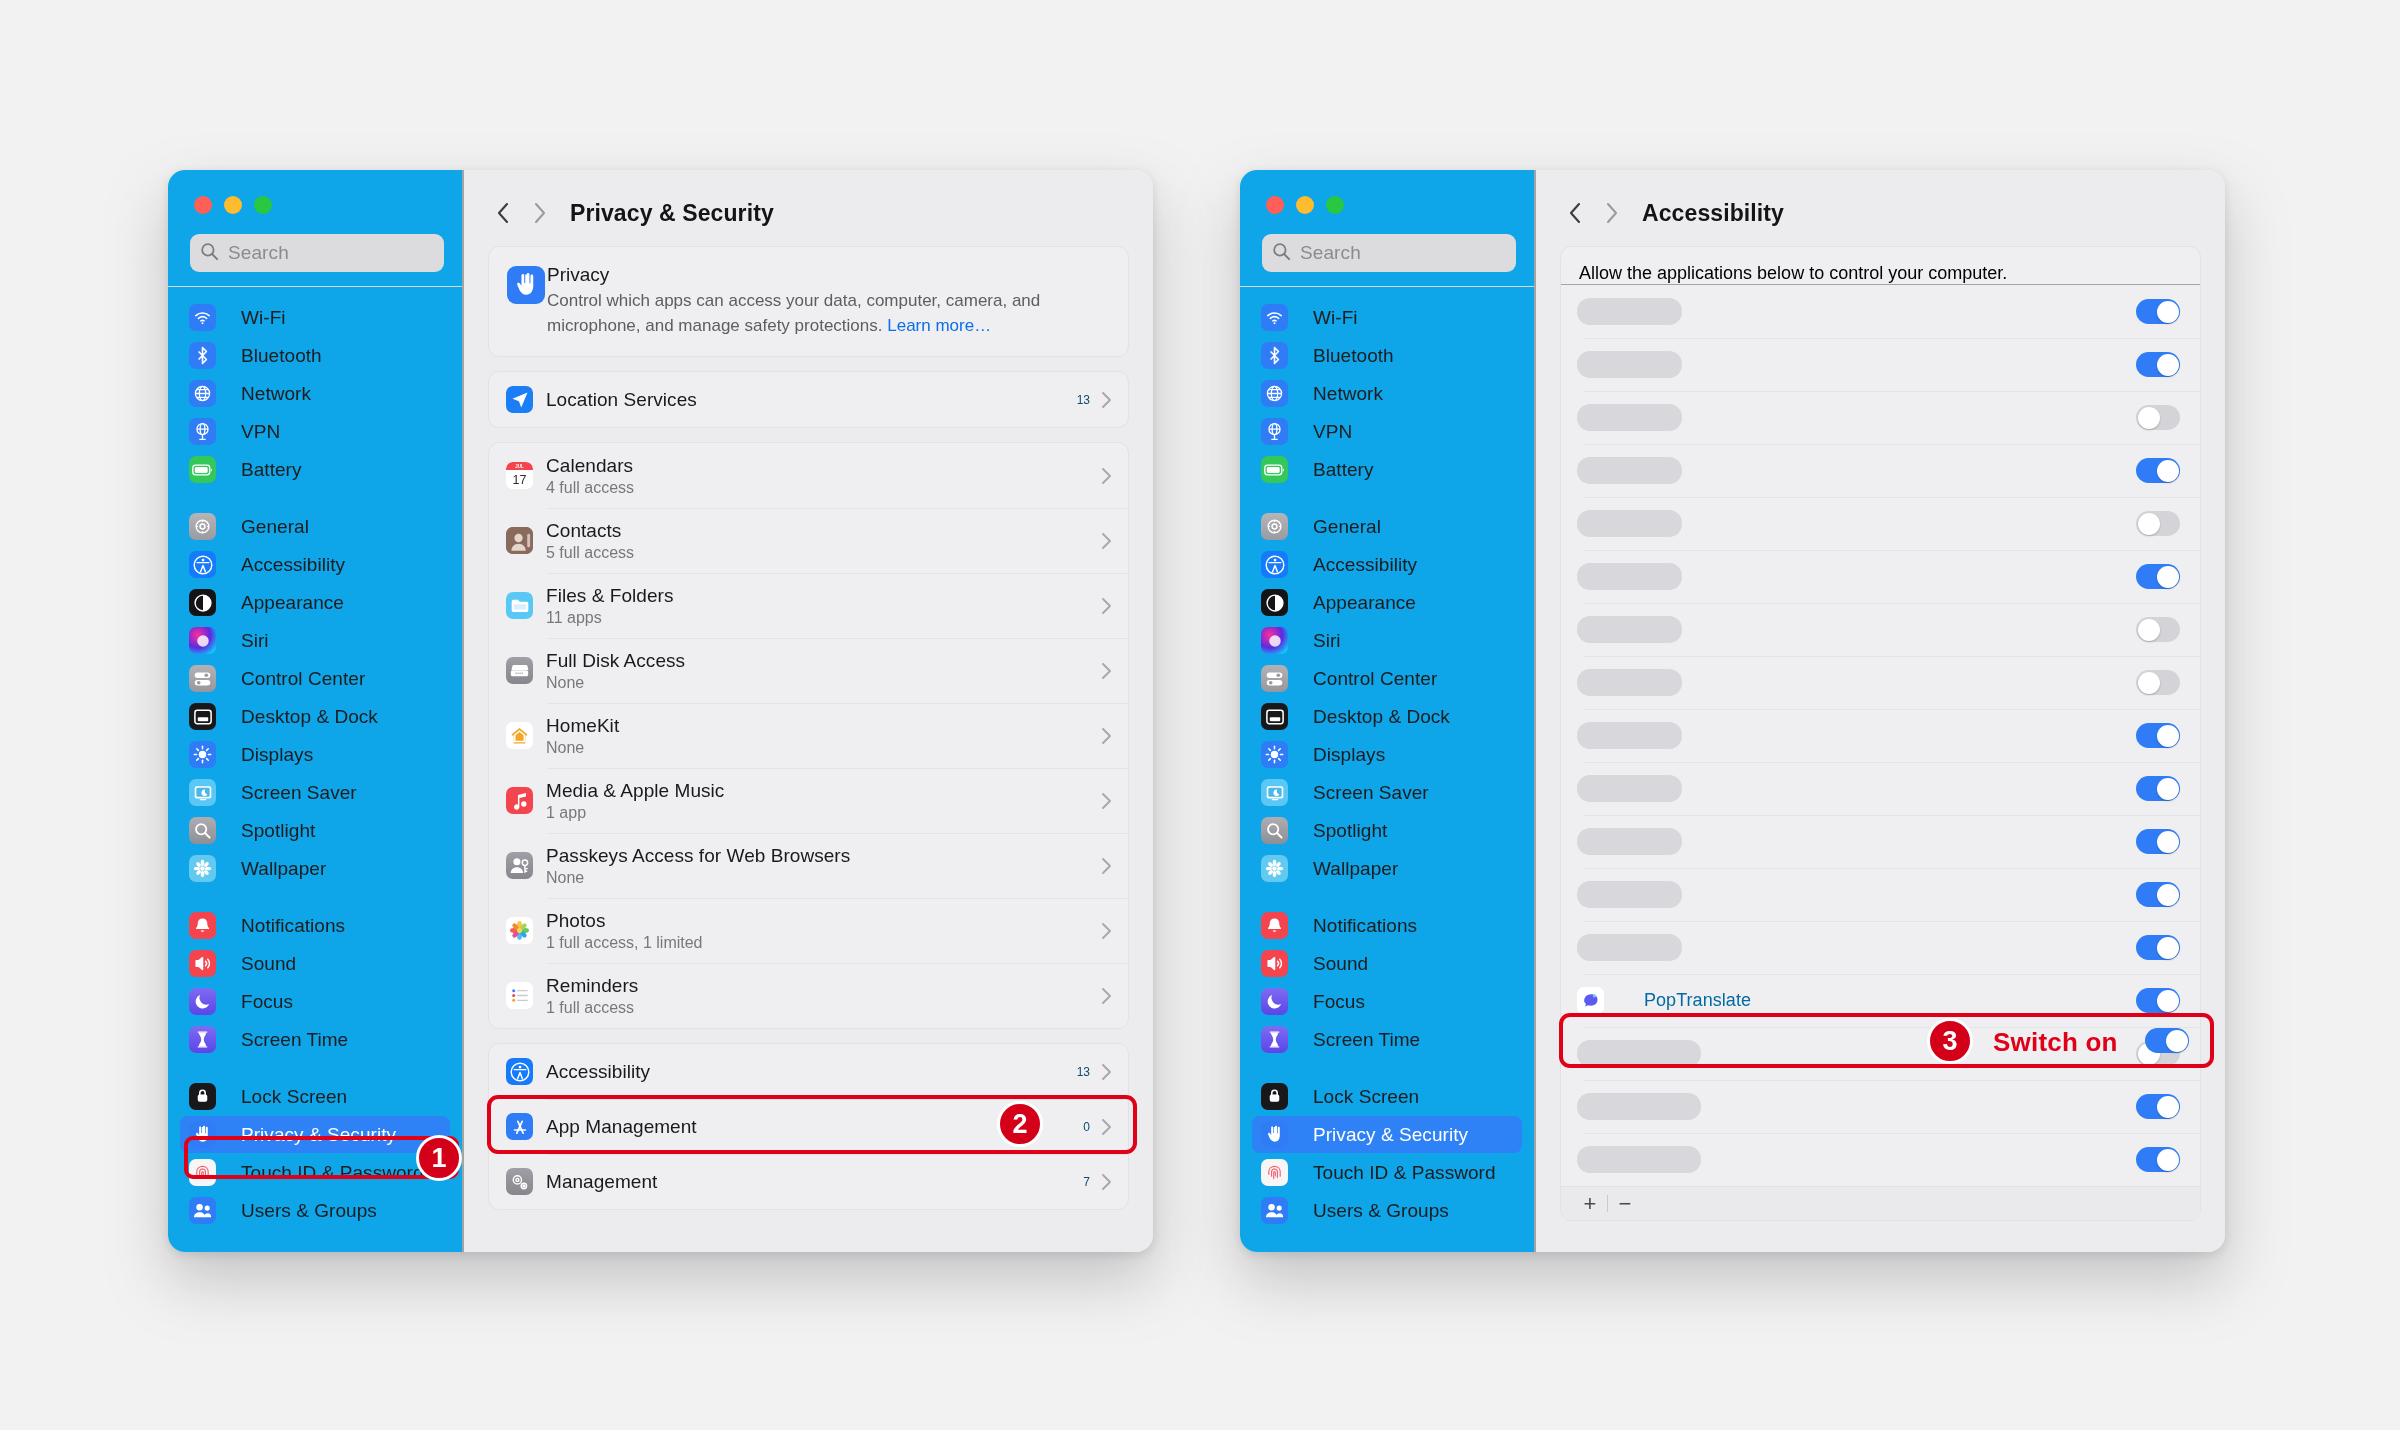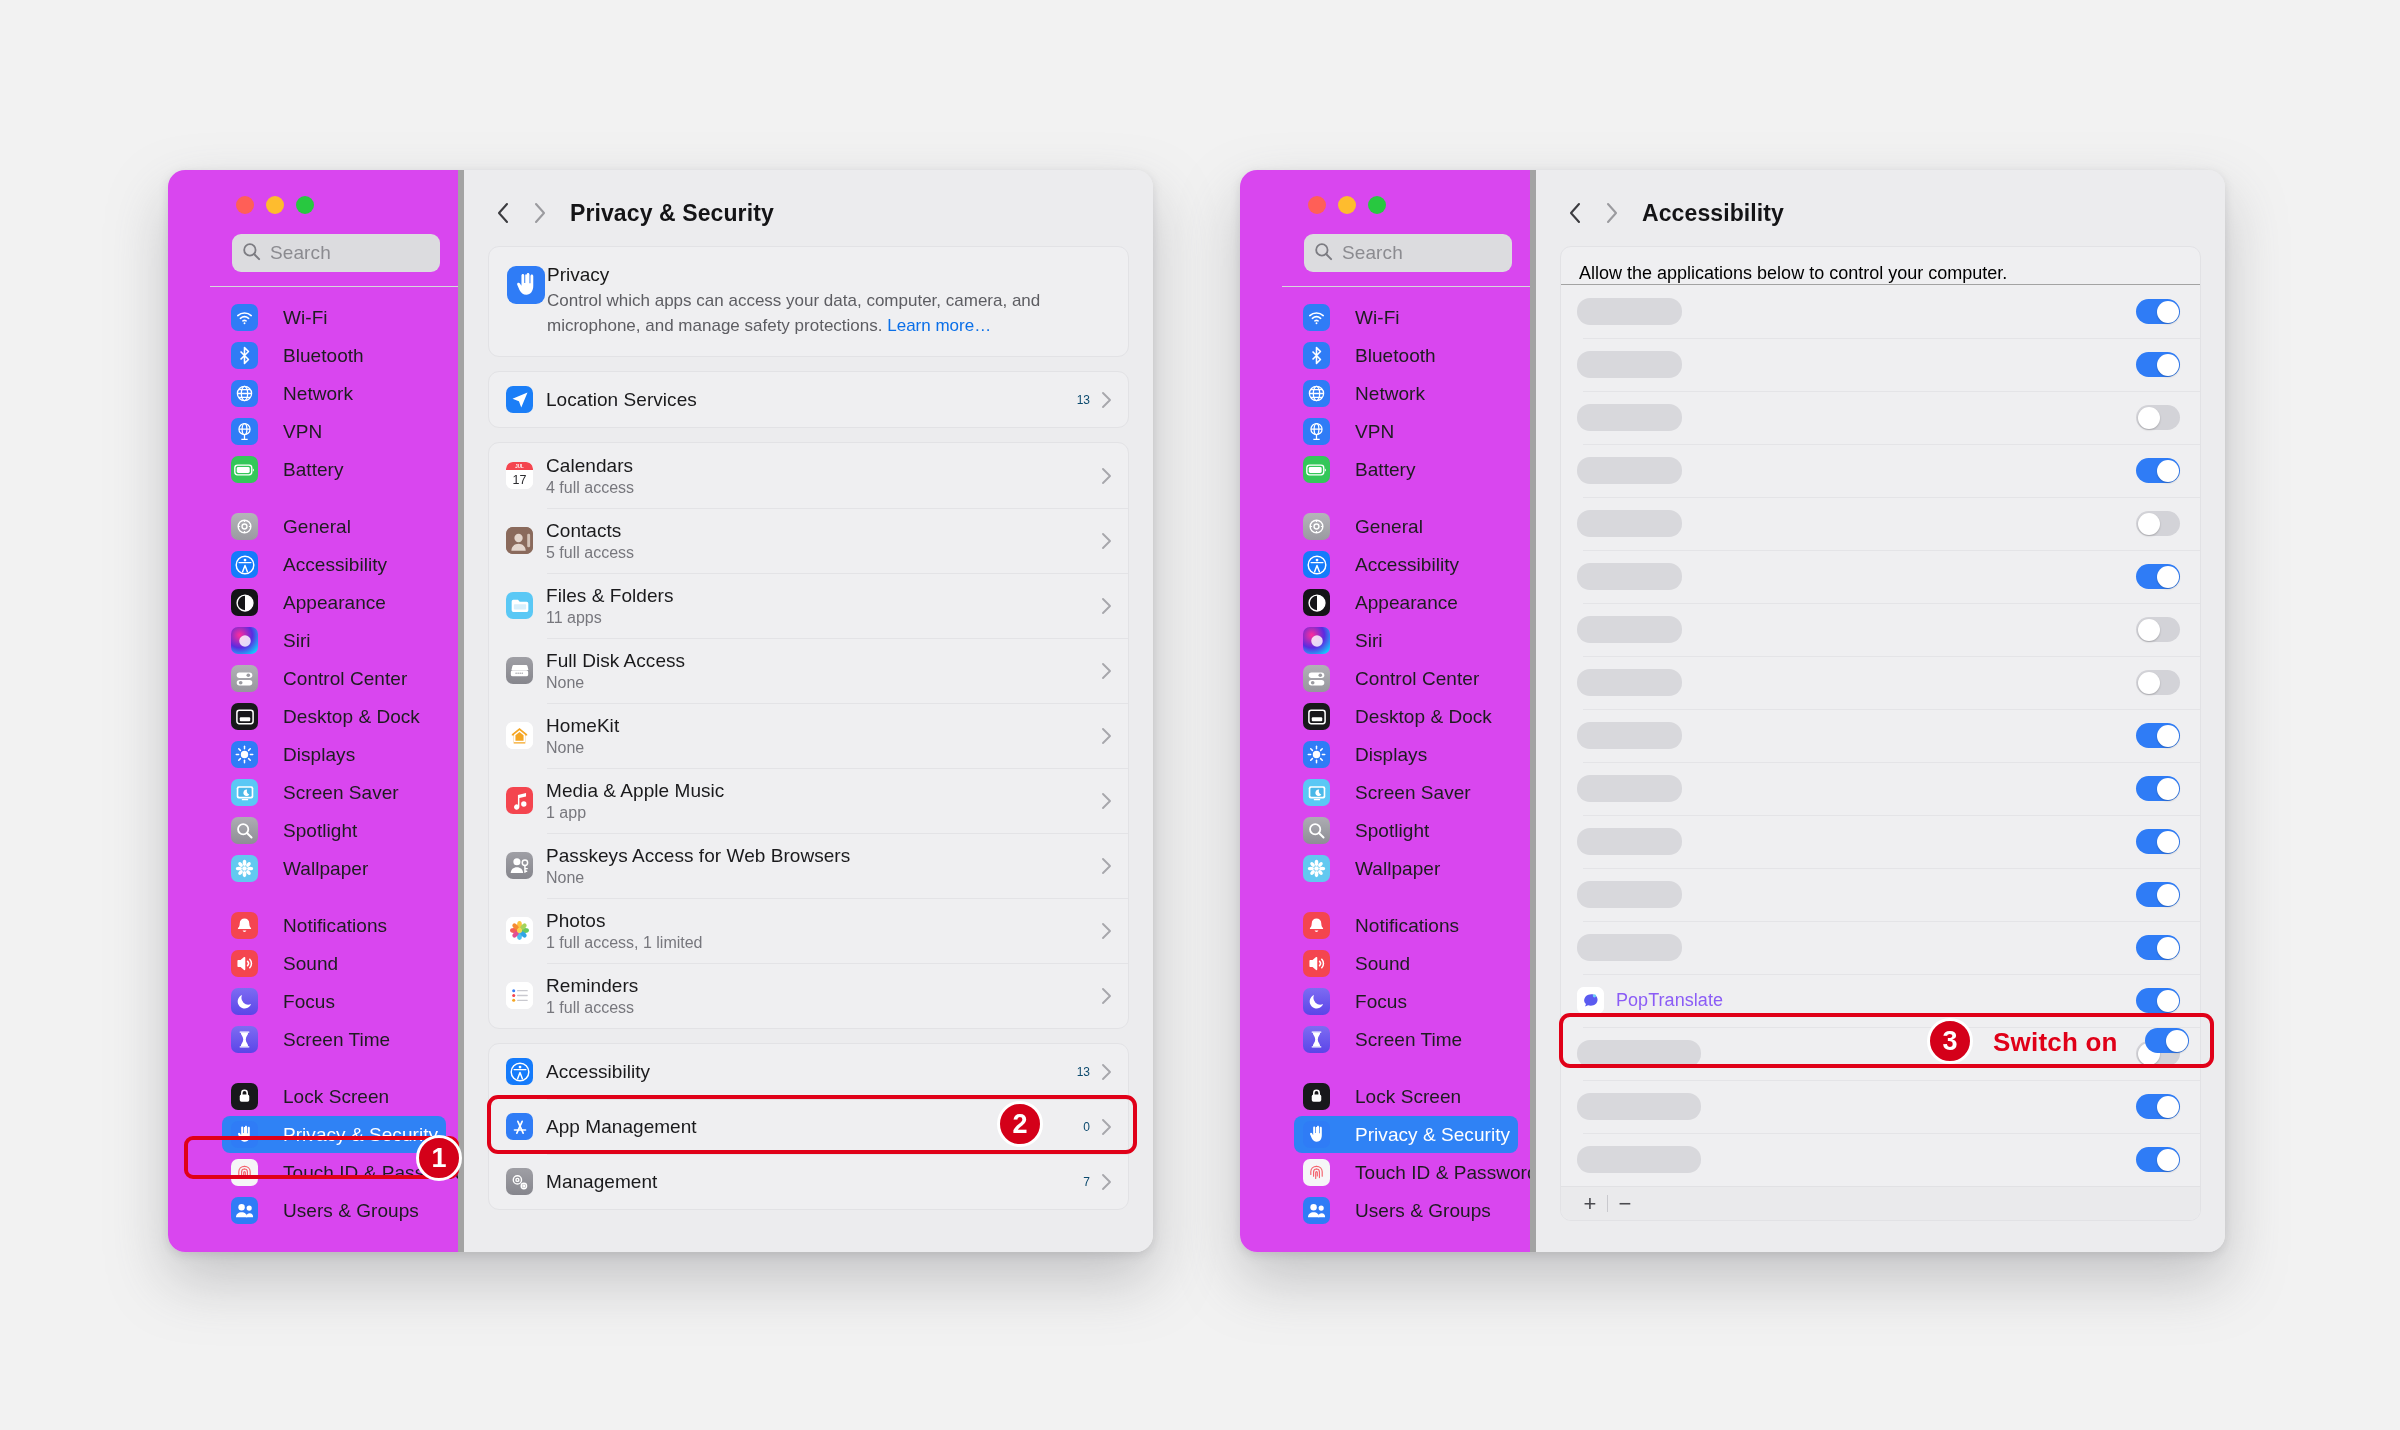--- a/index.html
+++ b/index.html
@@ -20,23 +20,23 @@
     box-shadow: 0 28px 60px rgba(120,120,125,.38), 0 3px 10px rgba(120,120,125,.22);
     overflow: hidden;
     display: flex;
   }
   #win-left  { left: 168px;  top: 170px; width: 985px;  height: 1082px; }
   #win-right { left: 1240px; top: 170px; width: 985px;  height: 1082px; }
 
   
   .sidebar {
     width: 296px; flex: 0 0 296px;
-    background: #d946ef;
-    border-right: 6px solid #a3a3a3;
-    display: flex; flex-direction: column; padding-left: 42px;
+    background: #0ea5e9;
+    border-right: 2px solid #a3a3a3;
+    display: flex; flex-direction: column;
   }
   .sb-top { padding: 22px 18px 14px 22px; }
   .traffic { display: flex; gap: 12px; padding: 4px 2px 20px 4px; }
   .tl { width: 18px; height: 18px; border-radius: 50%; }
   .tl.r { background: #ff5f57; }
   .tl.y { background: #febc2e; }
   .tl.g { background: #28c840; }
 
   .search-box {
     display: flex; align-items: center; gap: 9px;
@@ -126,21 +126,21 @@
   .app-row {
     display: flex; align-items: center;
     height: 53px; padding: 0 20px 0 16px;
     position: relative;
   }
   .app-row + .app-row::before {
     content: ""; position: absolute; left: 22px; right: 0; top: 0;
     height: 1px; background: #e4e4e7;
   }
   .skel { height: 27px; border-radius: 13px; background: #d8d8dc; }
-  .app-name { font-size: 18px; color: #8b5cf6; letter-spacing: .05px; }
+  .app-name { font-size: 18px; color: #0369a1; letter-spacing: .05px; margin-left: 28px; }
   .app-row .ic { width: 27px; height: 27px; flex: 0 0 27px; margin-right: 12px; }
   .spacer { flex: 1; }
 
   .toggle {
     width: 44px; height: 25px; border-radius: 13px;
     background: #d3d3d8; position: relative; flex: 0 0 44px;
   }
   .toggle.on { background: #2f7cf6; }
   .toggle::after {
     content: ""; position: absolute; top: 1.5px; left: 1.5px;

